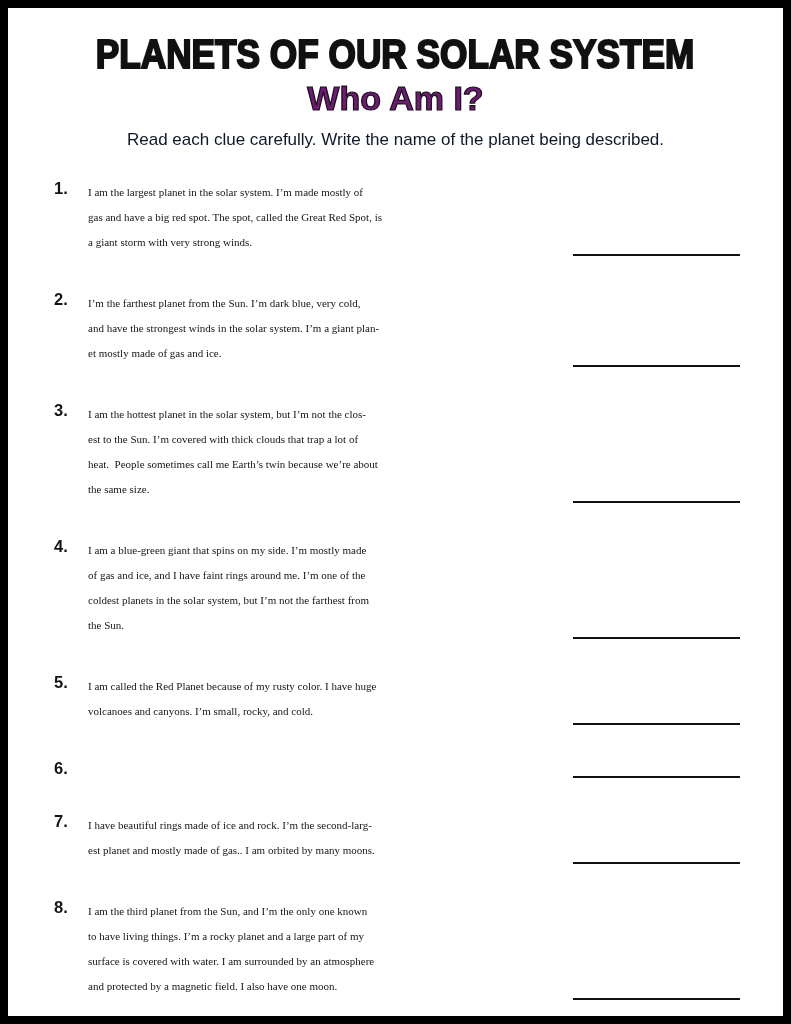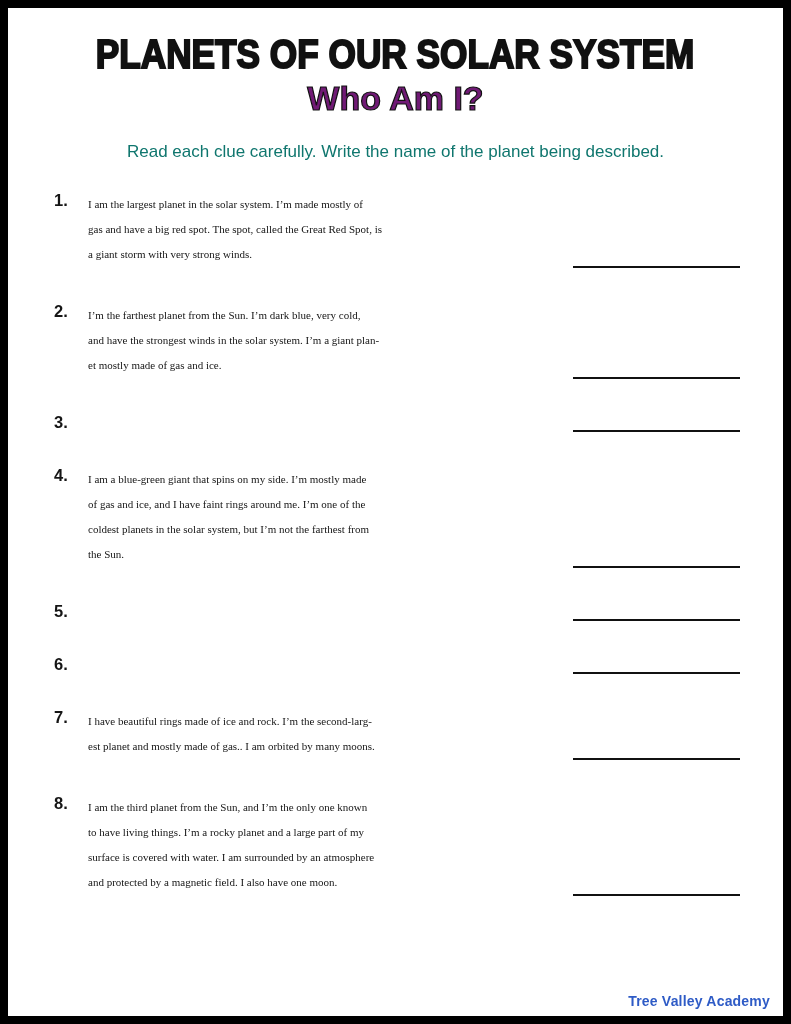--- a/index.html
+++ b/index.html
@@ -36,23 +36,23 @@
     white-space: nowrap;
   }
   .subtitle {
     margin: 2px 0 0 0;
     font-size: 34px;
     font-weight: 900;
     color: #701a75;
     -webkit-text-stroke: 1.2px #111111;
   }
   .instructions {
-    margin: 24px 0 0 0;
+    margin: 12px 0 0 0;
     font-size: 17px;
-    color: #0f766e;
+    color: #0f172a;
   }
   .questions {
     margin-top: 26px;
     padding: 0 43px 0 46px;
   }
   .question {
     position: relative;
     display: flex;
     align-items: flex-start;
     margin-bottom: 28px;
@@ -111,31 +111,33 @@
     </div>
 
     <div class="question">
       <span class="qnum">2.</span>
       <p class="qtext">I’m the farthest planet from the Sun. I’m dark blue, very cold,<br>and have the strongest winds in the solar system. I’m a giant plan-<br>et mostly made of gas and ice.</p>
       <span class="answer-line"></span>
     </div>
 
     <div class="question">
       <span class="qnum">3.</span>
+      <p class="qtext">I am the hottest planet in the solar system, but I’m not the clos-<br>est to the Sun. I’m covered with thick clouds that trap a lot of<br>heat.  People sometimes call me Earth’s twin because we’re about<br>the same size.</p>
       <span class="answer-line"></span>
     </div>
 
     <div class="question">
       <span class="qnum">4.</span>
       <p class="qtext">I am a blue-green giant that spins on my side. I’m mostly made<br>of gas and ice, and I have faint rings around me. I’m one of the<br>coldest planets in the solar system, but I’m not the farthest from<br>the Sun.</p>
       <span class="answer-line"></span>
     </div>
 
     <div class="question">
       <span class="qnum">5.</span>
+      <p class="qtext">I am called the Red Planet because of my rusty color. I have huge<br>volcanoes and canyons. I’m small, rocky, and cold.</p>
       <span class="answer-line"></span>
     </div>
 
     <div class="question">
       <span class="qnum">6.</span>
       <span class="answer-line"></span>
     </div>
 
     <div class="question">
       <span class="qnum">7.</span>

